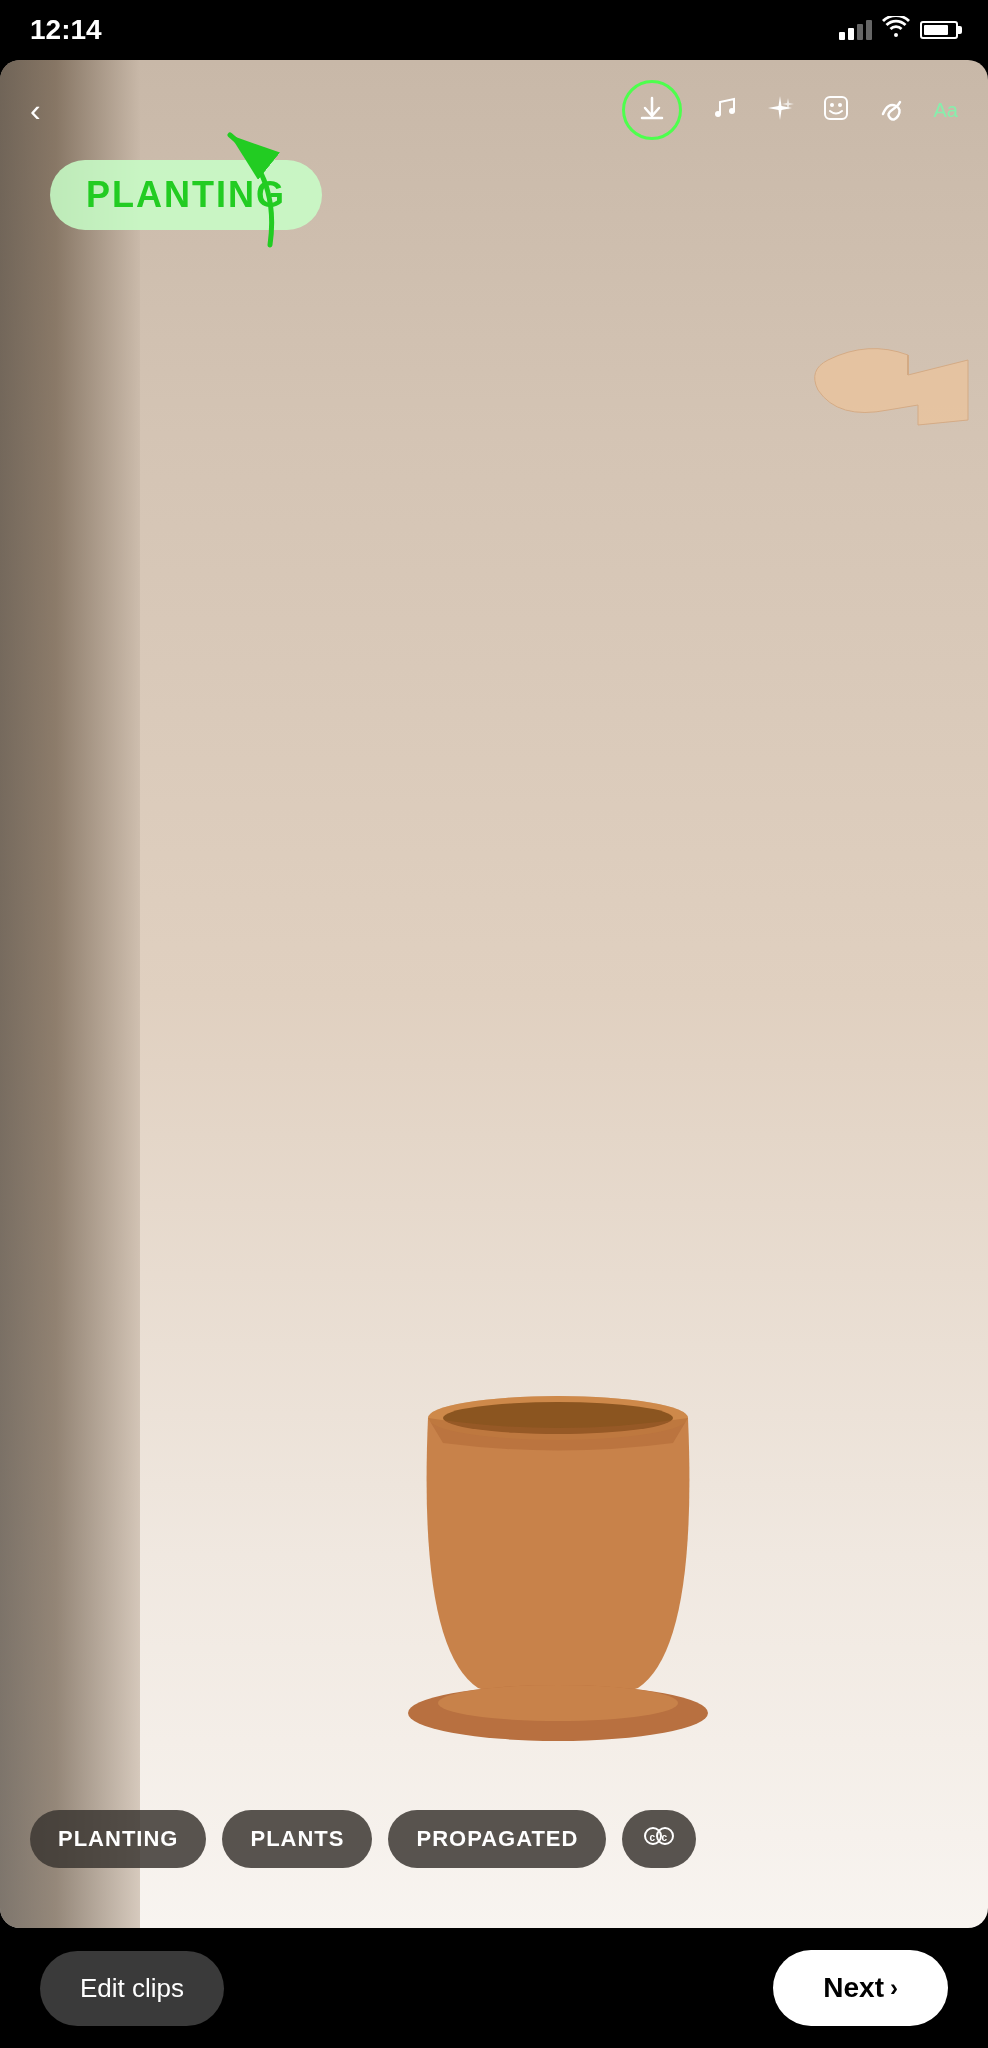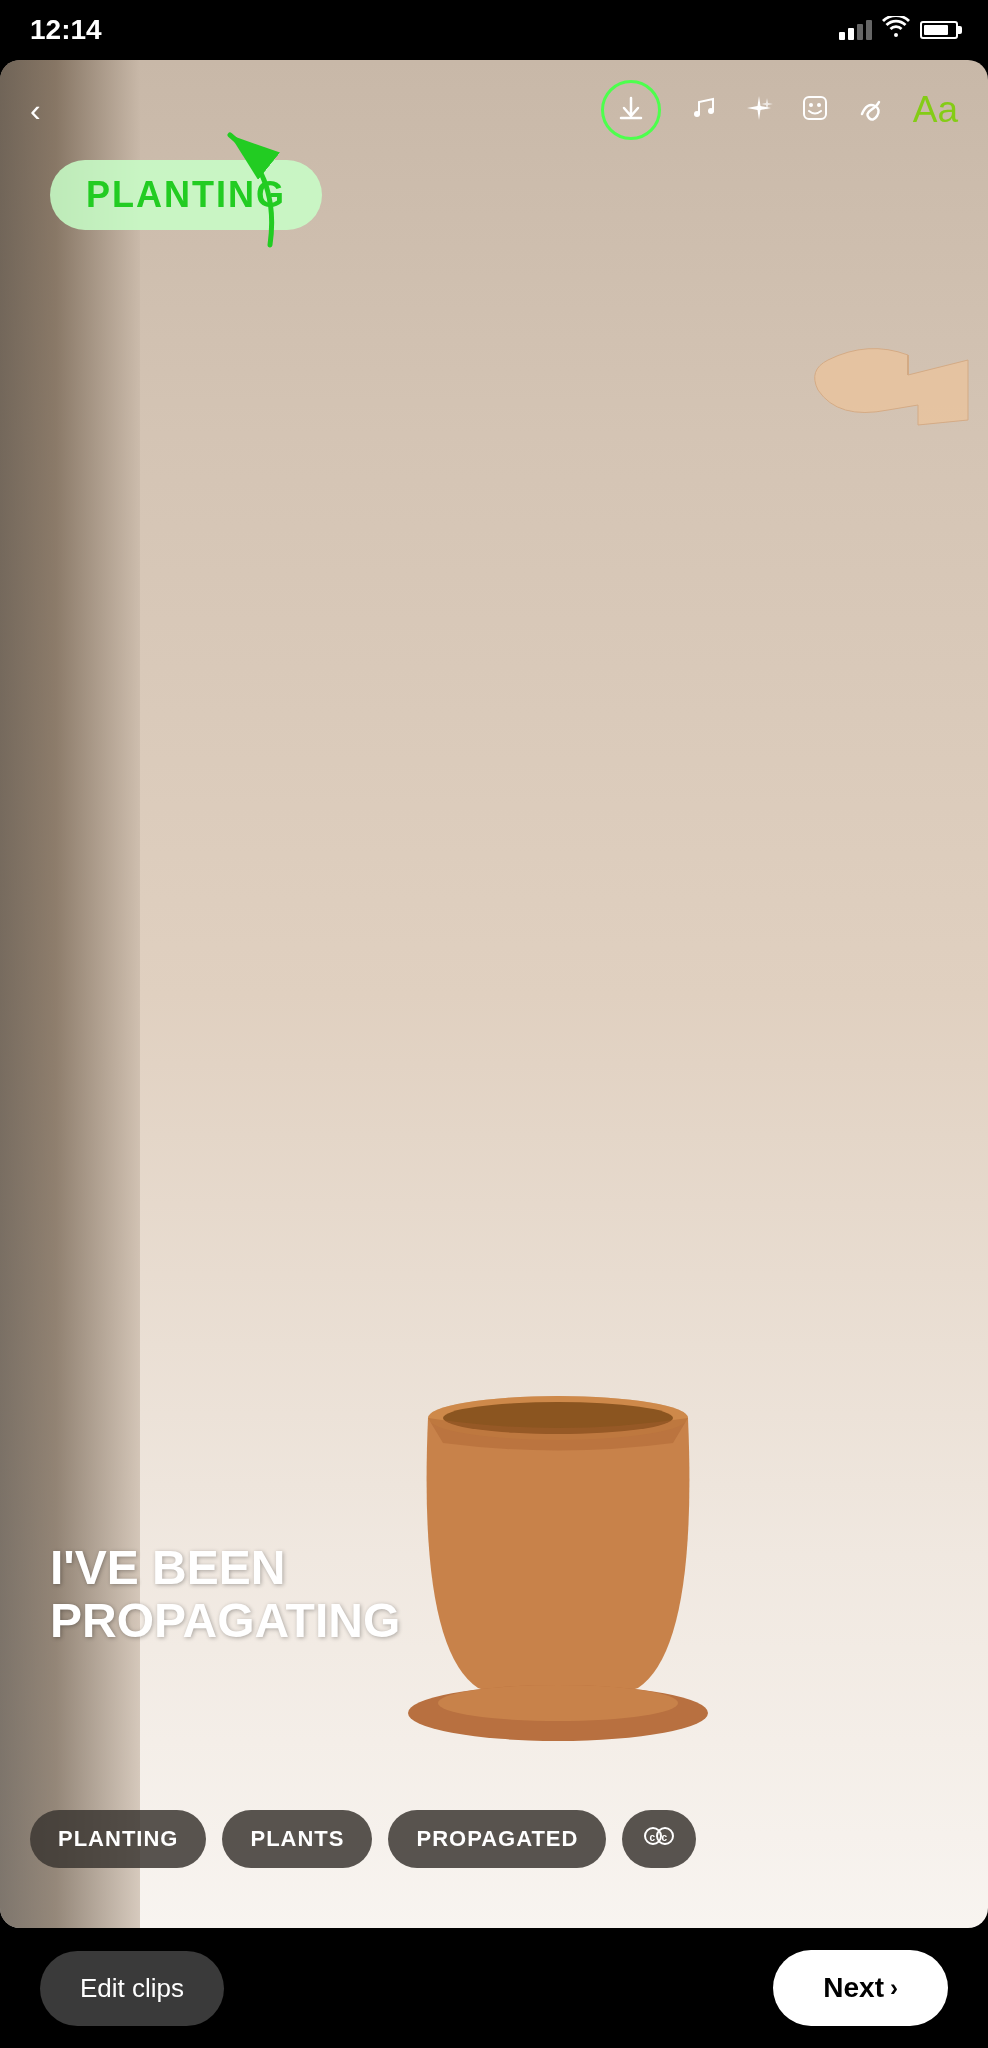--- a/index.html
+++ b/index.html
@@ -175,22 +175,22 @@
       margin-right: auto;
     }
 
     .toolbar-icons {
       display: flex;
       align-items: center;
       gap: 28px;
     }
 
     .toolbar-icon {
-      color: #84cc16;
-      font-size: 37px;
+      color: #86efac;
+      font-size: 20px;
       cursor: pointer;
       position: relative;
     }
 
     .toolbar-icon.highlighted {
       border: 3px solid #4dff4d;
       border-radius: 50%;
       width: 60px;
       height: 60px;
       display: flex;
@@ -411,24 +411,20 @@
       </marker>
     </defs>
 
     <path d="M130 130 Q140 60 90 20" stroke="#22cc22" stroke-width="5" fill="none" stroke-linecap="round" marker-end="url(#arrowhead)"></path>
   </svg>
 
   <div class="planting-badge">
     <span class="planting-badge-text">PLANTING</span>
   </div>
 
-  <div class="caption-text">
-    <div>I'VE BEEN</div>
-    <div>PROPAGATING</div>
-  </div>
 
   <div class="tags-bar">
     <div class="tag-pill">PLANTING</div>
     <div class="tag-pill">PLANTS</div>
     <div class="tag-pill">PROPAGATED</div>
     <div class="tag-pill cc-pill">
       <svg width="30" height="20" viewBox="0 0 30 20" fill="white">
         <circle cx="9" cy="10" r="8" stroke="white" stroke-width="2" fill="none"></circle>
         <text x="5.5" y="14.5" font-size="10" fill="white" font-weight="bold">c</text>
         <circle cx="21" cy="10" r="8" stroke="white" stroke-width="2" fill="none"></circle>

